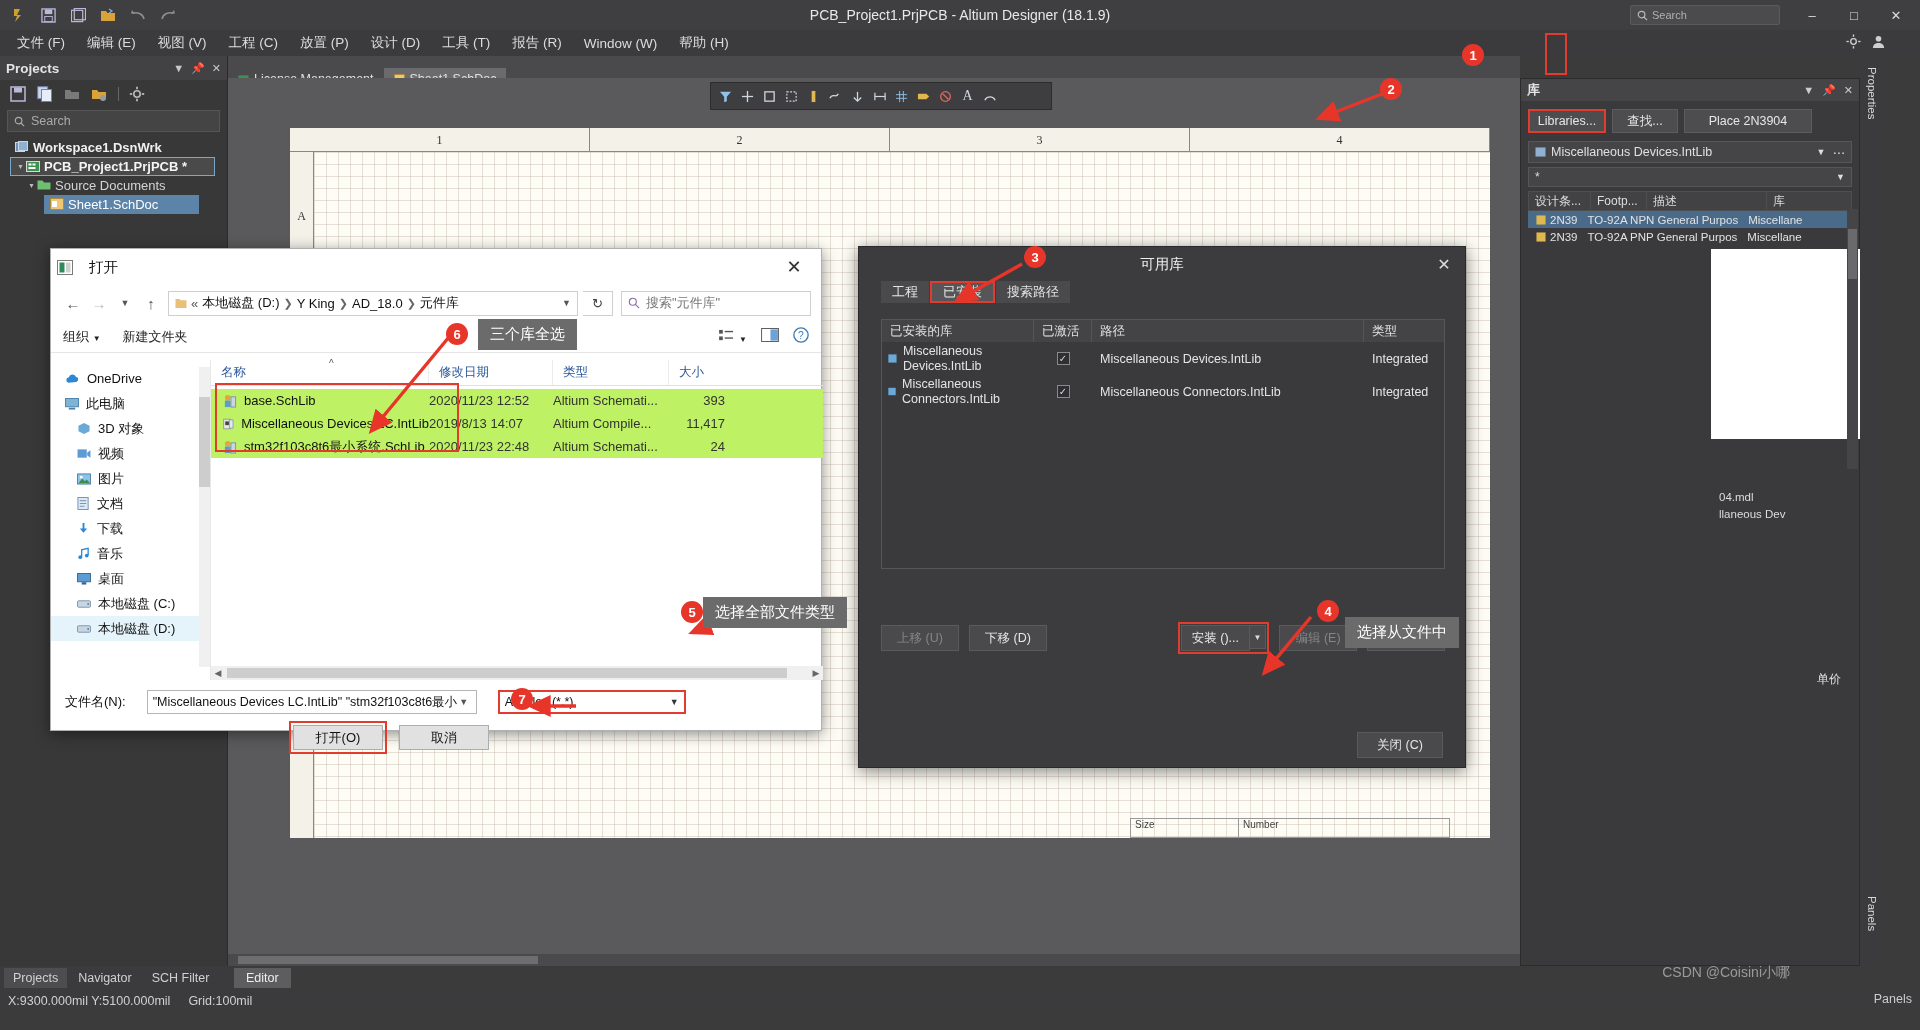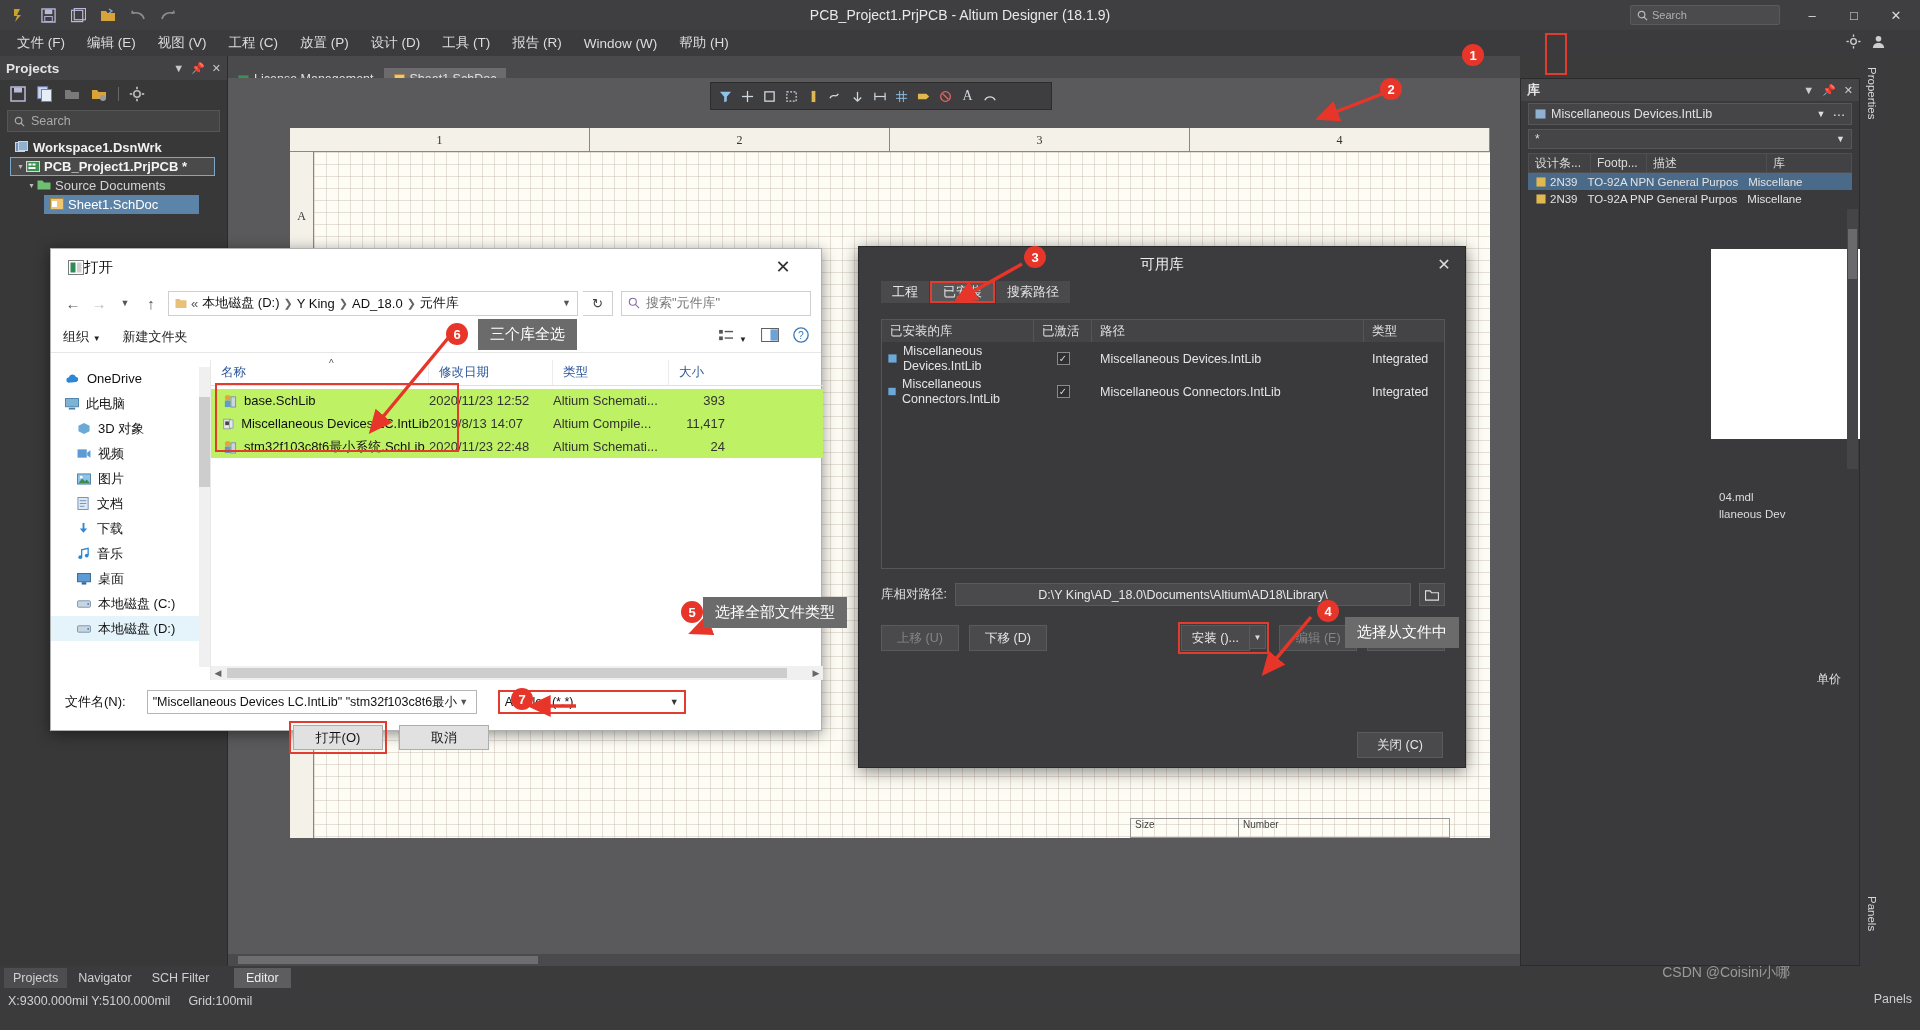--- a/index.html
+++ b/index.html
@@ -175,21 +175,21 @@
     position:absolute; right:130px; top:964px; font-size:14px; color:#9a9a9a;
   }
   #panels-label { position:absolute; right:8px; top:992px; font-size:12.5px; color:#ccc; }
 
   
   #opendlg {
     position:absolute; left:50px; top:248px; width:772px; height:483px;
     background:#fff; border:1px solid #b0b0b0; box-shadow:0 3px 14px rgba(0,0,0,.45);
     color:#000; font-size:13px;
   }
-  #od-title { height:36px; display:flex; align-items:center; padding:0 17px; gap:0; }
+  #od-title { height:36px; display:flex; align-items:center; padding:0 6px; gap:16px; }
   #od-title .t { font-size:14.5px; color:#111; }
   #od-close { margin-left:auto; width:42px; height:30px; display:flex; align-items:center;
               justify-content:center; font-size:18px; color:#333; }
   #od-nav { height:36px; display:flex; align-items:center; gap:2px; padding:0 10px; }
   .navbtn { width:24px; height:24px; display:flex; align-items:center; justify-content:center;
             color:#555; font-size:15px; }
   .navbtn.dim { color:#bbb; }
   #od-path {
     flex:1; height:25px; border:1px solid #cfcfcf; display:flex; align-items:center;
     padding:0 6px; gap:4px; font-size:13px; color:#111; margin:0 3px;
@@ -616,20 +616,25 @@
 <div id="editor-btn">Editor</div>
 
 <div id="libpanel">
   <div id="lib-header">
     <span>库</span>
     <span class="r">
       <span>▼</span>
       <span>📌</span>
       <span>✕</span>
     </span>
+  </div>
+  <div id="lib-btnrow">
+    <div class="libbtn" style="border:2px solid #e23c2e;width:78px">Libraries...</div>
+    <div class="libbtn" style="width:66px">查找...</div>
+    <div class="libbtn" style="width:128px">Place 2N3904</div>
   </div>
   <div id="lib-select">
     <svg width="11" height="10" viewBox="0 0 12 11" style="margin-right:5px">
         <rect x="0.5" y="0.5" width="11" height="10" fill="#8fb0d0"></rect>
       </svg>
     <span>Miscellaneous Devices.IntLib</span>
     <span style="margin-left:auto;font-size:9px">▼</span>
     <span style="margin-left:7px">⋯</span>
   </div>
   <div id="lib-filter">
@@ -960,29 +965,20 @@
         <span>Miscellaneous Connectors.IntLib</span>
       </span>
       <span class="c2">
           <span class="chk">✓</span>
         </span>
       <span class="c3">Miscellaneous Connectors.IntLib</span>
       <span class="c4">Integrated</span>
     </div>
   </div>
 
-  <div id="av-pathrow">
-    <span id="av-pathlabel">库相对路径:</span>
-    <div id="av-pathfield">D:\Y King\AD_18.0\Documents\Altium\AD18\Library\</div>
-    <div id="av-pathbtn">
-      <svg width="14" height="12" viewBox="0 0 15 13">
-          <path d="M0.5 2h5l1.5 2h7.5v8H0.5z" fill="none" stroke="#ddd" stroke-width="1.2"></path>
-        </svg>
-    </div>
-  </div>
 
   <div id="av-btnrow">
     <div class="avbtn dis">上移 (U)</div>
     <div class="avbtn">下移 (D)</div>
     <div style="flex:1"></div>
     <div id="install-wrap">
       <div class="avbtn" style="min-width:62px">安装 ()...</div>
       <div id="install-split">▼</div>
     </div>
     <div class="avbtn dis">编辑 (E)</div>

